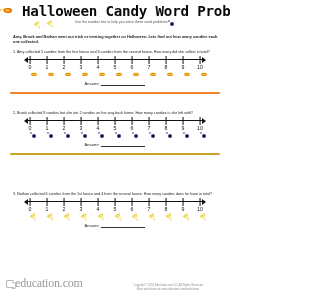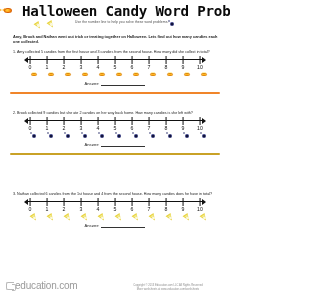--- a/index.html
+++ b/index.html
@@ -160,22 +160,22 @@
     width: 8px; height: 8px; border: 0.8px solid #b9b9b9;
     border-right: none; border-radius: 2px 0 0 2px;
     position: relative;
   }
   .logo .mark::after {
     content: ""; position: absolute; right: -2px; top: 1.4px;
     width: 3px; height: 5px; border: 0.8px solid #b9b9b9; border-left: none;
     border-radius: 0 2px 2px 0;
   }
   .logo .word {
-    font-size: 10px; color: #9a9a9a; letter-spacing: -0.2px;
-    font-family: Liberation Sans, sans-serif;
+    font-size: 12px; color: #9a9a9a; letter-spacing: -0.2px;
+    font-family: Liberation Serif, serif;
   }
   .copyright {
     position: absolute; right: 6px; bottom: 5px; text-align: center;
     font-size: 2.7px; line-height: 4px; color: #8d8d8d; width: 112px;
   }
 </style>
 </head>
 <body>
 
 <div class="page">

